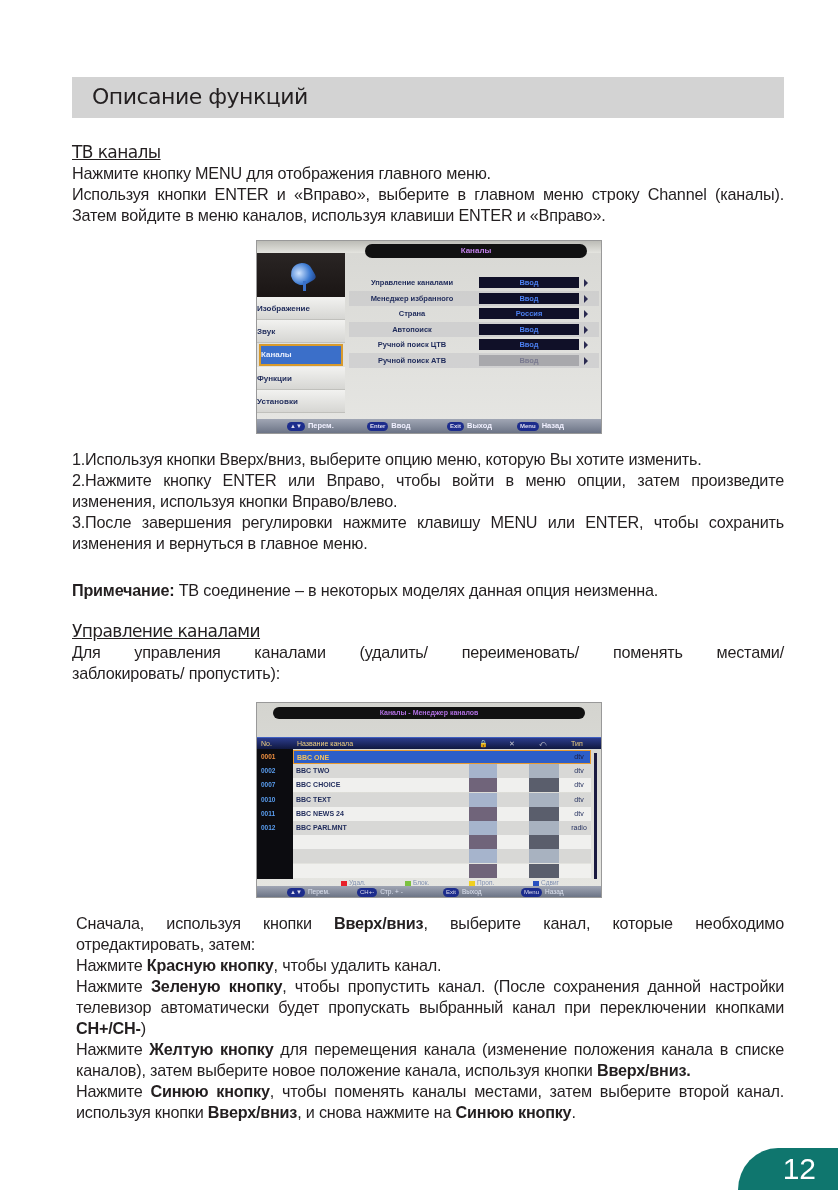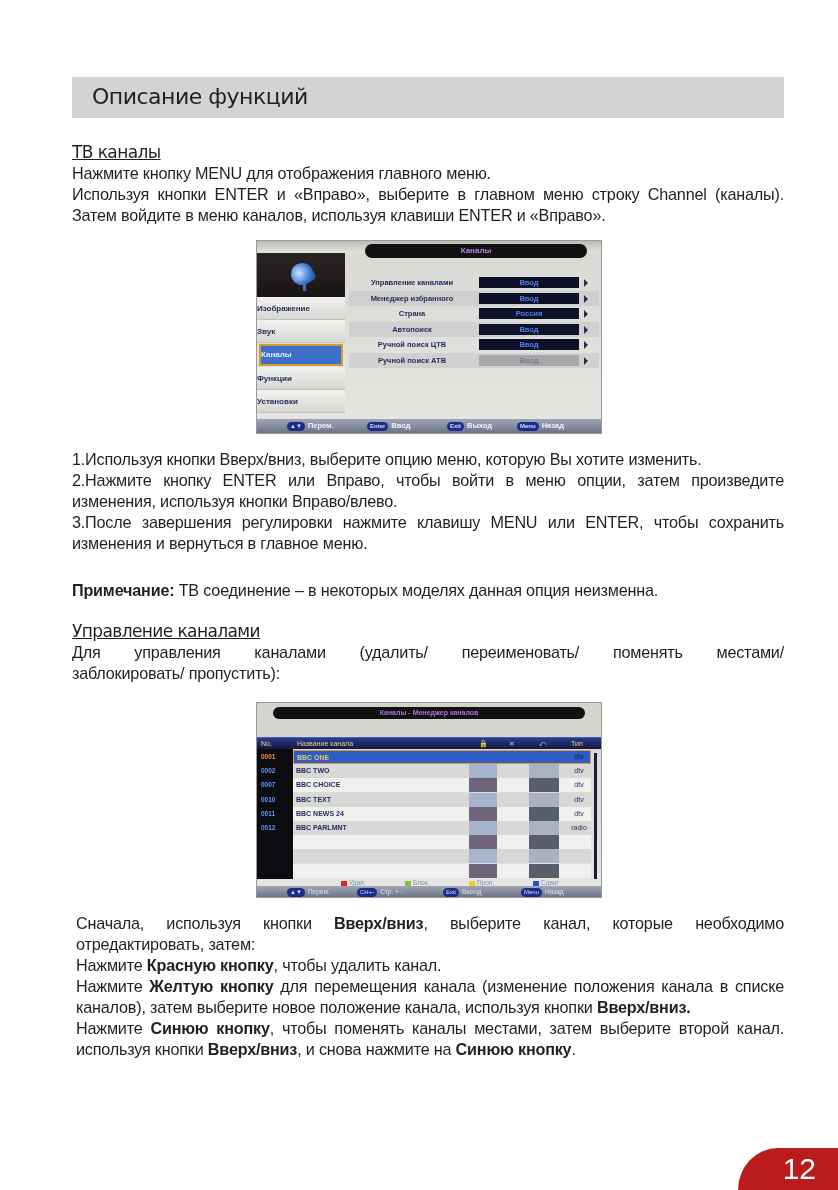--- a/index.html
+++ b/index.html
@@ -120,21 +120,21 @@
   .tv2 .colorbar { position: absolute; left: 0; top: 176px; width: 100%; height: 8px; }
   .tv2 .colorbar span { position: absolute; top: 0; font-size: 6.5px; color: #8090b0; line-height: 8px; white-space: nowrap; }
   .tv2 .colorbar i { display: inline-block; width: 6px; height: 5px; margin-right: 2px; vertical-align: middle; }
   .tv2 .bottombar {
     position: absolute; left: 0; bottom: 0; width: 100%; height: 11px; background: linear-gradient(#a0a6b4, #6c7486);
   }
   .tv2 .hint { top: 1px; font-size: 6.5px; color: #dde2f0; font-weight: normal; }
 
   .page-tab {
     position: absolute; left: 738px; top: 1148px; width: 100px; height: 42px;
-    background: #b91c1c; border-top-left-radius: 40px 42px;
+    background: #0f766e; border-top-left-radius: 40px 42px;
   }
   .page-tab .num {
     position: absolute; right: 22px; top: 4px; font-size: 30px; color: #ffffff;
     font-family: "Liberation Sans", sans-serif;
   }
 </style>
 </head>
 <body>
 
 <div class="section-header">
@@ -296,19 +296,20 @@
     <span class="hint" style="left:30px;"><span class="pill">▲▼</span><span>Перем.</span></span>
     <span class="hint" style="left:100px;"><span class="pill">CH+-</span><span>Стр. + -</span></span>
     <span class="hint" style="left:186px;"><span class="pill">Exit</span><span>Выход</span></span>
     <span class="hint" style="left:264px;"><span class="pill">Menu</span><span>Назад</span></span>
   </div>
 </div>
 
 <div class="text-block" style="top:913px; left:76px; width:708px;">
   <p class="justify"><span>Сначала, используя кнопки </span><b>Вверх/вниз</b><span>, выберите канал, которые необходимо отредактировать, затем:</span></p>
   <p><span>Нажмите </span><b>Красную кнопку</b><span>, чтобы удалить канал.</span></p>
+  <p class="justify"><span>Нажмите </span><b>Зеленую кнопку</b><span>, чтобы пропустить канал. (После сохранения данной настройки телевизор автоматически будет пропускать выбранный канал при переключении кнопками </span><b>CH+/CH-</b><span>)</span></p>
   <p class="justify"><span>Нажмите </span><b>Желтую кнопку</b><span> для перемещения канала (изменение положения канала в списке каналов), затем выберите новое положение канала, используя кнопки </span><b>Вверх/вниз.</b></p>
   <p class="justify"><span>Нажмите </span><b>Синюю кнопку</b><span>, чтобы поменять каналы местами, затем выберите второй канал. используя кнопки </span><b>Вверх/вниз</b><span>, и снова нажмите на </span><b>Синюю кнопку</b><span>.</span></p>
 </div>
 
 <div class="page-tab">
   <span class="num">12</span>
 </div>
 
 </body></html>

